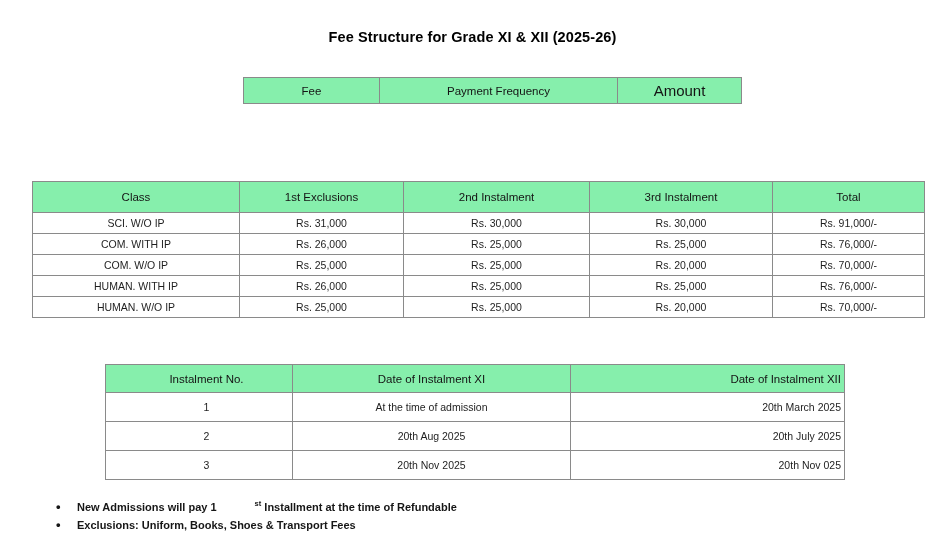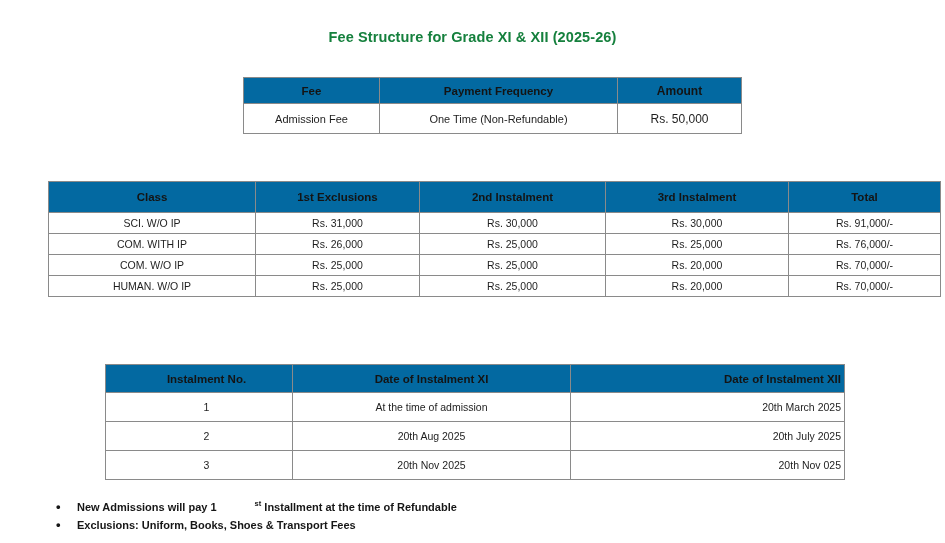--- a/index.html
+++ b/index.html
@@ -18,62 +18,62 @@
 
   .page-title {
     position: absolute;
     left: 0;
     top: 29px;
     width: 945px;
     text-align: center;
     font-size: 14.5px;
     font-weight: bold;
     letter-spacing: 0.1px;
-    color: #15803d;
+    color: #000000;
   }
 
   table.doc-table {
     position: absolute;
     border-collapse: collapse;
     table-layout: fixed;
     font-size: 11px;
     color: #1e1e1e;
   }
   table.doc-table td,
   table.doc-table th {
     border: 1px solid #8a8a8a;
     text-align: center;
     vertical-align: middle;
     font-weight: normal;
     padding: 0 3px;
     overflow: hidden;
     white-space: nowrap;
   }
   table.doc-table th {
-    background: #0369a1;
-    font-weight: bold;
+    background: #86efac;
+    font-weight: normal;
     color: #141414;
   }
 
   
   #fee-table {
     left: 243px;
     top: 77px;
     width: 477px;
   }
   #fee-table th { height: 25px; font-size: 11.5px; }
   #fee-table td { height: 29px; }
   #fee-table .c0 { width: 129px; }
   #fee-table .c1 { width: 231px; }
   #fee-table .c2 { width: 117px; font-size: 12px; }
-  #fee-table th.c2 { font-size: 12px; }
+  #fee-table th.c2 { font-size: 15px; }
 
   
   #class-table {
-    left: 48px;
+    left: 32px;
     top: 181px;
     width: 857px;
     border-radius: 18px;
   }
   #class-table th { height: 30px; font-size: 11.5px; }
   #class-table td { height: 20px; font-size: 10.5px; }
   #class-table .k0 { width: 200px; }
   #class-table .k1 { width: 157px; }
   #class-table .k2 { width: 179px; }
   #class-table .k3 { width: 176px; }
@@ -132,25 +132,20 @@
 
 <table class="doc-table" id="fee-table">
   <thead>
     <tr>
       <th class="c0">Fee</th>
       <th class="c1">Payment Frequency</th>
       <th class="c2">Amount</th>
     </tr>
   </thead>
   <tbody>
-    <tr>
-      <td class="c0">Admission Fee</td>
-      <td class="c1">One Time (Non-Refundable)</td>
-      <td class="c2">Rs. 50,000</td>
-    </tr>
   </tbody>
 </table>
 
 <table class="doc-table" id="class-table">
   <thead>
     <tr>
       <th class="k0">Class</th>
       <th class="k1">1st Exclusions</th>
       <th class="k2">2nd Instalment</th>
       <th class="k3">3rd Instalment</th>
@@ -171,20 +166,27 @@
       <td class="k2">Rs. 25,000</td>
       <td class="k3">Rs. 25,000</td>
       <td class="k4">Rs. 76,000/-</td>
     </tr>
     <tr>
       <td class="k0">COM. W/O IP</td>
       <td class="k1">Rs. 25,000</td>
       <td class="k2">Rs. 25,000</td>
       <td class="k3">Rs. 20,000</td>
       <td class="k4">Rs. 70,000/-</td>
+    </tr>
+    <tr>
+      <td class="k0">HUMAN. WITH IP</td>
+      <td class="k1">Rs. 26,000</td>
+      <td class="k2">Rs. 25,000</td>
+      <td class="k3">Rs. 25,000</td>
+      <td class="k4">Rs. 76,000/-</td>
     </tr>
     <tr>
       <td class="k0">HUMAN. W/O IP</td>
       <td class="k1">Rs. 25,000</td>
       <td class="k2">Rs. 25,000</td>
       <td class="k3">Rs. 20,000</td>
       <td class="k4">Rs. 70,000/-</td>
     </tr>
   </tbody>
 </table>

